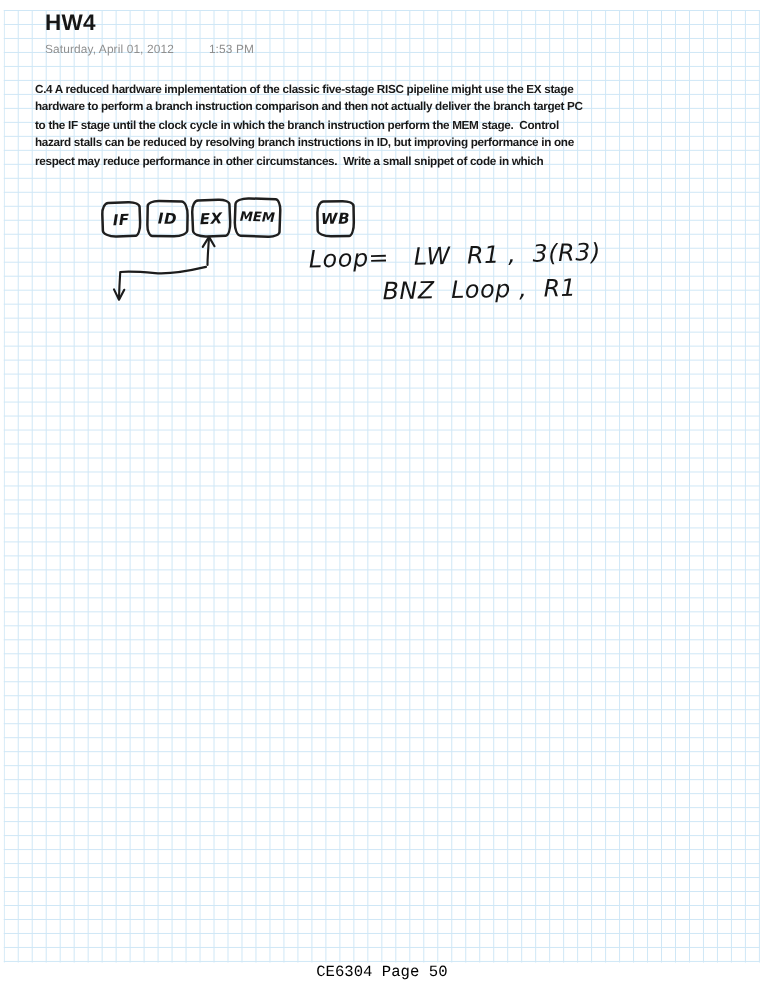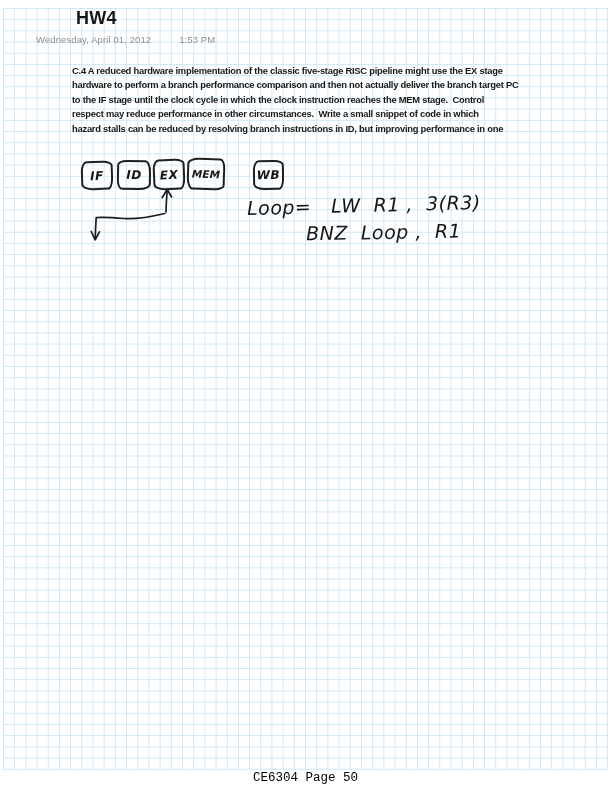--- a/index.html
+++ b/index.html
@@ -9,33 +9,33 @@
   }
   .grid{
     position:absolute;left:3px;top:8px;width:605px;height:762px;
     background-image:
       linear-gradient(to right,#cfe7f6 1px,transparent 1px),
       linear-gradient(to bottom,#cfe7f6 1px,transparent 1px);
     background-size:11.2px 11.2px;
   }
   .title{
     position:absolute;left:36px;top:8px;margin:0;
-    font-size:18px;font-weight:600;color:#161616;letter-spacing:.2px;padding-left:40px;
+    font-size:18px;font-weight:600;color:#161616;letter-spacing:.2px;
   }
   .dateline{
     position:absolute;left:36px;top:34px;
     font-size:9.5px;color:#8f8f8f;letter-spacing:.1px;
   }
   .dateline .time{margin-left:28px;margin-top:29px;}
   .problem{
     position:absolute;left:28px;top:64px;
     font-size:9.4px;font-weight:600;letter-spacing:-0.25px;
     line-height:14.4px;color:#181818;
   }
-  .problem div{white-space:pre;margin-left:44px;}
+  .problem div{white-space:pre;}
   .stage{
     position:absolute;border:2px solid #1f1f1f;
     display:flex;align-items:center;justify-content:center;
     background:transparent;
     border-radius:6px 10px 5px 12px / 10px 5px 12px 6px;
   }
   .stage span{
     font-family:"DejaVu Sans",sans-serif;font-style:italic;font-weight:700;
     font-size:12px;letter-spacing:.5px;color:#151515;
   }
@@ -55,29 +55,29 @@
 </head>
 <body>
 
 <div class="page">
 
   <div class="grid"></div>
 
   <h1 class="title">HW4</h1>
 
   <div class="dateline">
-    <span class="date">Wednesday, April 01, 2012</span><span class="time">1:53 PM</span>
+    <span class="date">Saturday, April 01, 2012</span><span class="time">1:53 PM</span>
   </div>
 
   <div class="problem">
     <div>C.4 A reduced hardware implementation of the classic five-stage RISC pipeline might use the EX stage</div>
-    <div>hardware to perform a branch performance comparison and then not actually deliver the branch target PC</div>
-    <div>to the IF stage until the clock cycle in which the clock instruction reaches the MEM stage.  Control</div>
+    <div>hardware to perform a branch instruction comparison and then not actually deliver the branch target PC</div>
+    <div>to the IF stage until the clock cycle in which the branch instruction perform the MEM stage.  Control</div>
+    <div>hazard stalls can be reduced by resolving branch instructions in ID, but improving performance in one</div>
     <div>respect may reduce performance in other circumstances.  Write a small snippet of code in which</div>
-    <div>hazard stalls can be reduced by resolving branch instructions in ID, but improving performance in one</div>
   </div>
 
   <div>
     <div class="stage" style="left:81px;top:161px;width:28px;height:25px;transform:rotate(-2deg);">
       <span>IF</span>
     </div>
     <div class="stage" style="left:117px;top:160px;width:30px;height:26px;transform:rotate(1deg);border-radius:10px 6px 12px 5px / 5px 12px 6px 10px;">
       <span>ID</span>
     </div>
     <div class="stage" style="left:153px;top:159px;width:28px;height:27px;transform:rotate(-2.5deg);">

